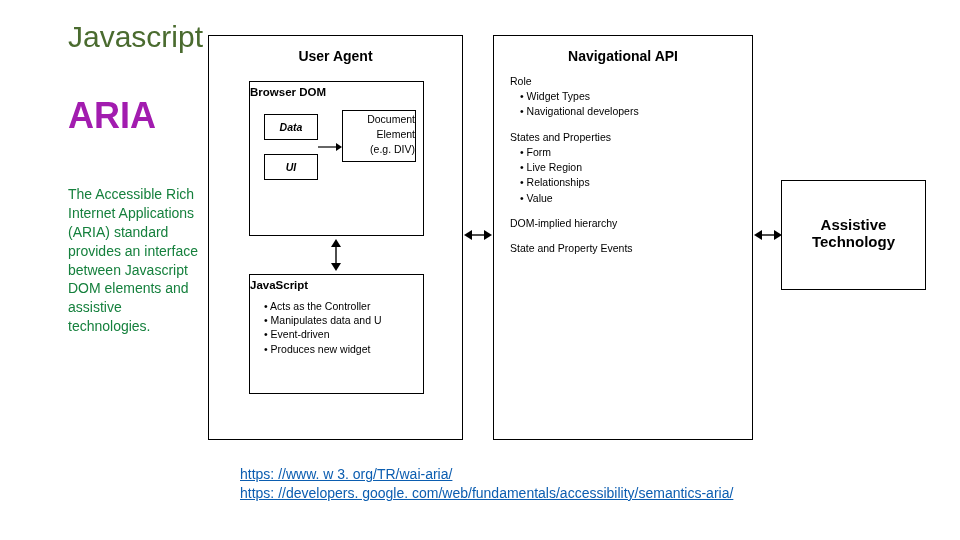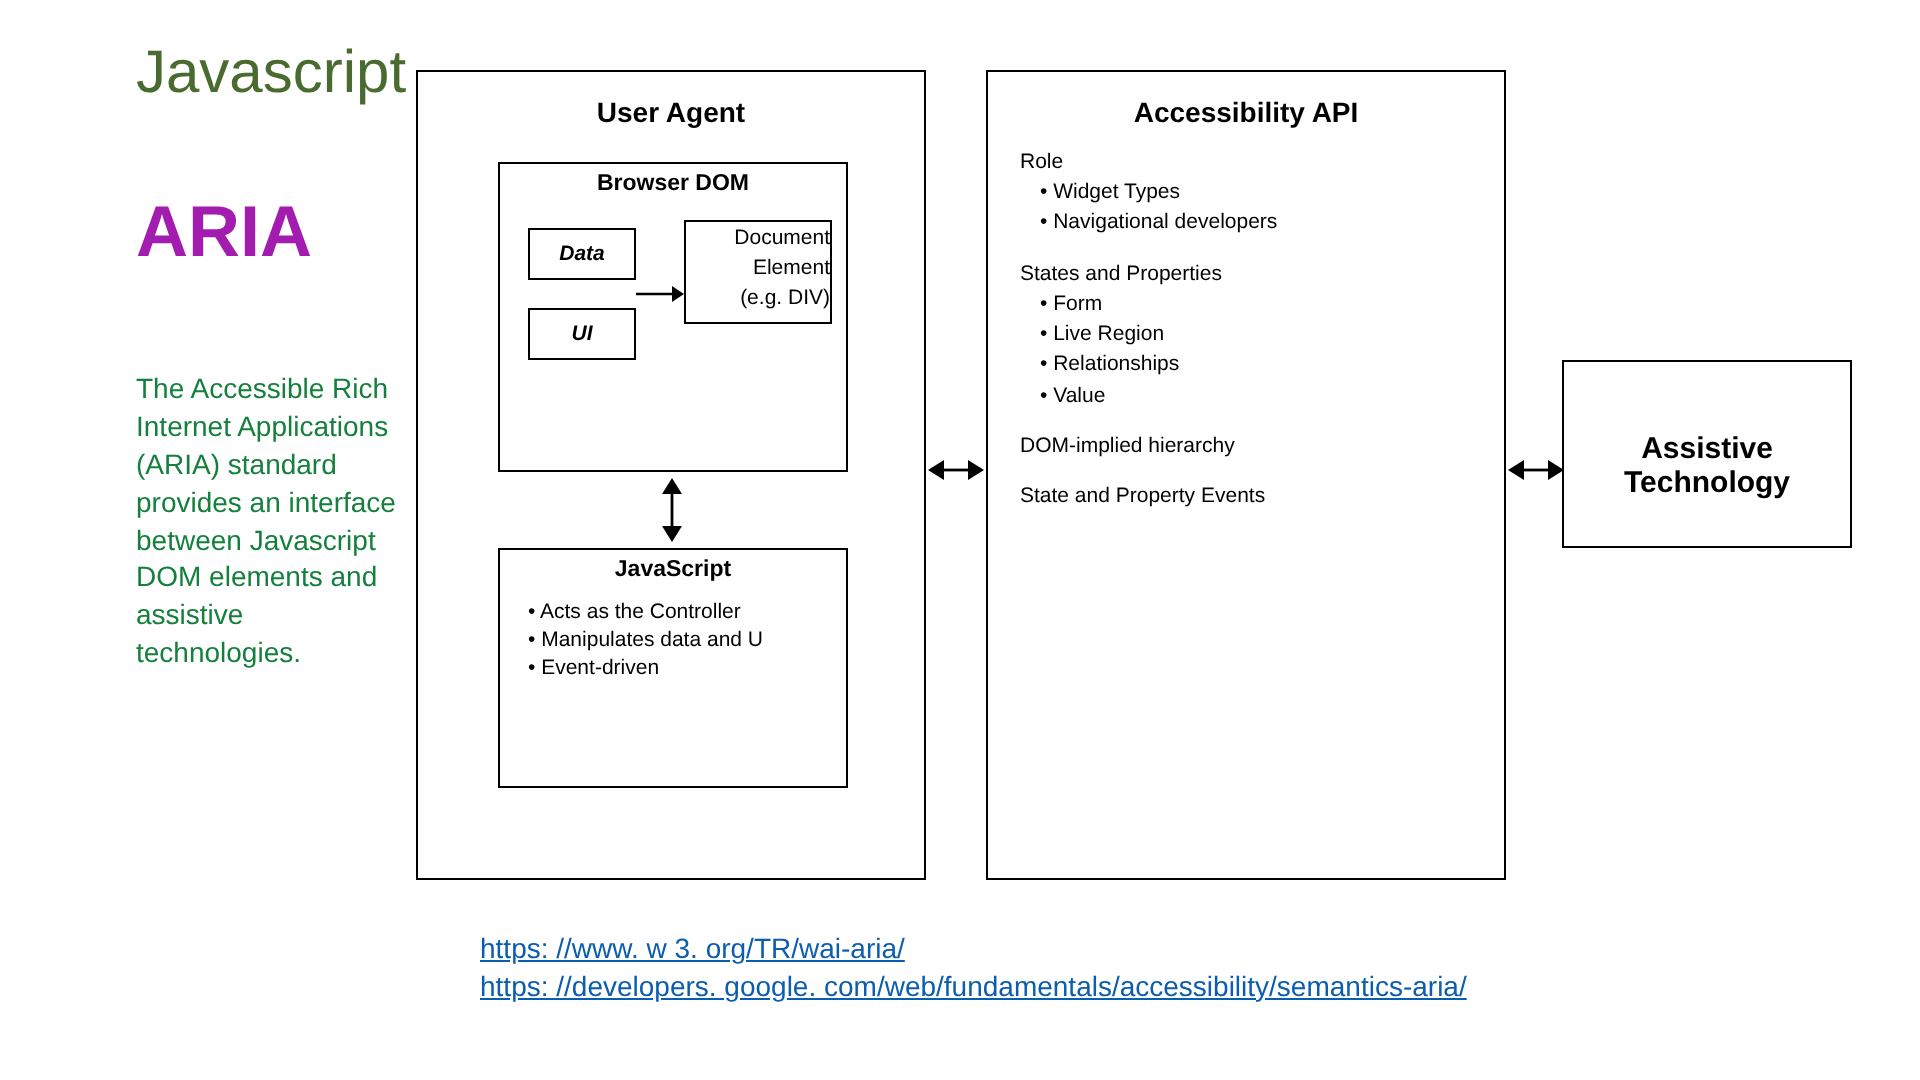--- a/index.html
+++ b/index.html
@@ -44,37 +44,37 @@
     width: 740px;
     height: 420px;
   }
   .col {
     position: absolute;
     border: 1px solid #000;
     background: #fff;
   }
   .col1 { left: 10px;  top: 5px;  width: 255px; height: 405px; }
   .col2 { left: 295px; top: 5px;  width: 260px; height: 405px; }
-  .col3 { left: 583px; top: 150px; width: 145px; height: 94px; }
+  .col3 { left: 583px; top: 150px; width: 145px; height: 110px; }
 
   .col-title {
     text-align: center;
     font-weight: 700;
     font-size: 14px;
     margin-top: 12px;
   }
   .col3 .col-title { margin-top: 35px; font-size: 15px; }
 
   .box {
     position: absolute;
     border: 1px solid #000;
     background: #fff;
   }
   .box-label {
-    text-align: center;
+    text-align: left;
     font-weight: 700;
     font-size: 11.5px;
     padding-top: 4px;
   }
   .small-label {
     text-align: center;
     font-weight: 700;
     font-size: 10.5px;
     padding-top: 6px;
     font-style: italic;
@@ -157,34 +157,35 @@
         <polygon points="7,32 2,24 12,24" fill="#000"></polygon>
       </svg>
     </div>
 
     <div class="box" style="left:40px; top:238px; width:175px; height:120px;">
       <div class="box-label">JavaScript</div>
       <div class="js-bullets">
         <div>• <span>Acts as the Controller</span></div>
         <div>• <span>Manipulates data and U</span></div>
         <div>• <span>Event-driven</span></div>
+        <div>• <span>Produces new widget</span></div>
       </div>
     </div>
   </div>
 
   <div class="arrow" style="left:266px; top:198px;">
     <svg width="28" height="14">
       <polygon points="0,7 8,2 8,12" fill="#000"></polygon>
       <line x1="6" y1="7" x2="22" y2="7" stroke="#000" stroke-width="1.4"></line>
       <polygon points="28,7 20,2 20,12" fill="#000"></polygon>
     </svg>
   </div>
 
   <div class="col col2">
-    <div class="col-title">Accessibility API</div>
+    <div class="col-title">Navigational API</div>
     <div class="list">
       <div class="hdr">Role</div>
       <div class="bul">• <span>Widget Types</span></div>
       <div class="bul">• <span>Navigational developers</span></div>
       <div style="height:10px"></div>
       <div class="hdr">States and Properties</div>
       <div class="bul">• <span>Form</span></div>
       <div class="bul">• <span>Live Region</span></div>
       <div class="bul">• <span>Relationships</span></div>
       <div class="bul">• <span>Value</span></div>

